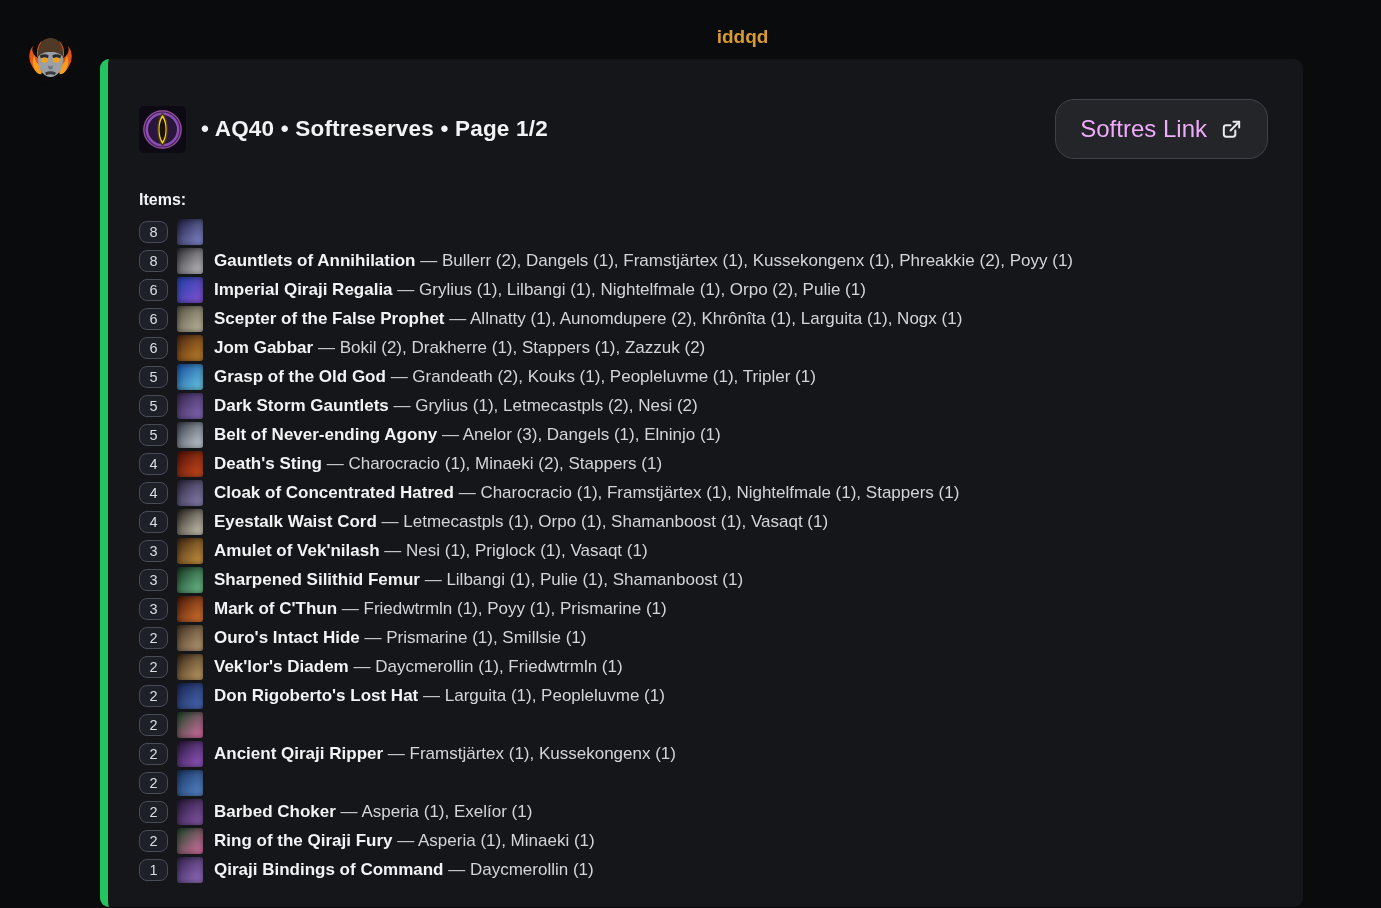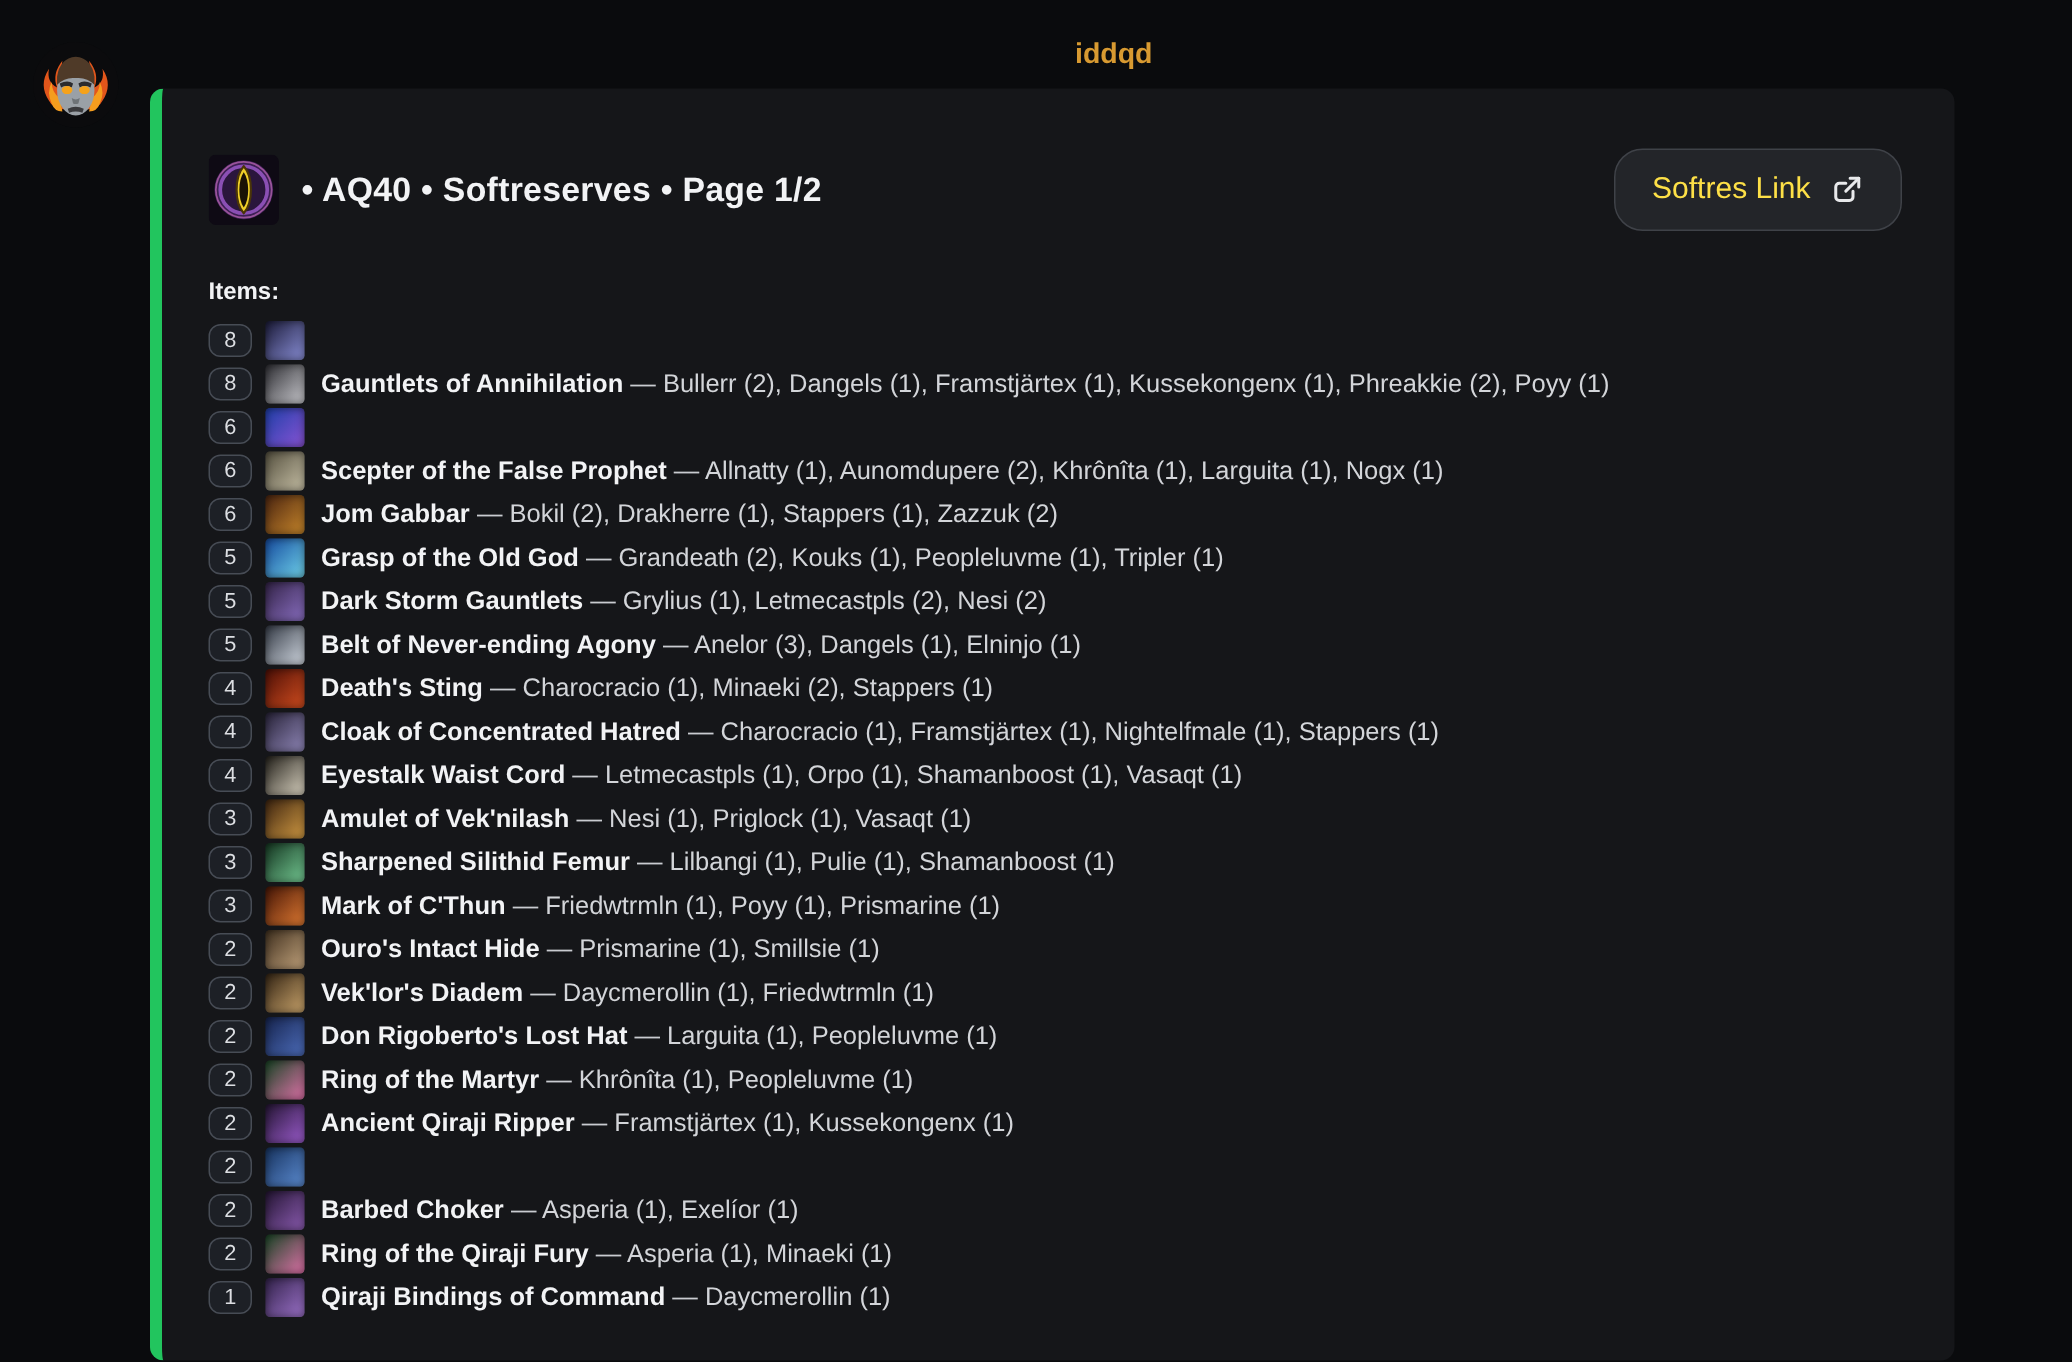--- a/index.html
+++ b/index.html
@@ -36,21 +36,21 @@
   .title-icon{width:47px;height:47px;border-radius:5px;overflow:hidden;flex:0 0 auto;}
   .embed-title{
     margin-left:15px;font-size:22.5px;font-weight:700;color:#f2f3f5;letter-spacing:.2px;
   }
   .spacer{flex:1;}
   .softres-btn{
     display:flex;align-items:center;gap:13px;
     background:#232529;border:1px solid #3f4248;border-radius:19px;
     padding:15px 24px;cursor:pointer;margin-right:9px;
   }
-  .softres-btn .btn-label{font-size:20px;font-weight:500;color:#fde047;}
+  .softres-btn .btn-label{font-size:24px;font-weight:500;color:#f0abfc;}
   .items-heading{
     margin-top:32px;margin-bottom:8px;
     font-size:16px;font-weight:700;color:#f2f3f5;
   }
   .items-list{}
   .item-row{display:flex;align-items:center;height:29px;white-space:nowrap;}
   .count-badge{
     flex:0 0 auto;width:29px;height:22px;box-sizing:border-box;
     display:inline-flex;align-items:center;justify-content:center;
     background:#1d2026;border:1px solid #474c55;border-radius:8px;
@@ -150,20 +150,21 @@
 
   <div class="item-row">
     <span class="count-badge">8</span>
     <span class="item-icon" style="background: linear-gradient(135deg, rgb(46, 46, 51), rgb(201, 201, 206));"></span>
     <span class="item-text"><span class="item-name">Gauntlets of Annihilation</span><span class="item-sep"> — </span><span class="item-players">Bullerr (2), Dangels (1), Framstjärtex (1), Kussekongenx (1), Phreakkie (2), Poyy (1)</span></span>
   </div>
 
   <div class="item-row">
     <span class="count-badge">6</span>
     <span class="item-icon" style="background: linear-gradient(135deg, rgb(30, 63, 168), rgb(138, 84, 214));"></span>
+    <span class="item-text"><span class="item-name">Imperial Qiraji Regalia</span><span class="item-sep"> — </span><span class="item-players">Grylius (1), Lilbangi (1), Nightelfmale (1), Orpo (2), Pulie (1)</span></span>
   </div>
 
   <div class="item-row">
     <span class="count-badge">6</span>
     <span class="item-icon" style="background: linear-gradient(135deg, rgb(85, 80, 63), rgb(199, 192, 166));"></span>
     <span class="item-text"><span class="item-name">Scepter of the False Prophet</span><span class="item-sep"> — </span><span class="item-players">Allnatty (1), Aunomdupere (2), Khrônîta (1), Larguita (1), Nogx (1)</span></span>
   </div>
 
   <div class="item-row">
     <span class="count-badge">6</span>
@@ -239,21 +240,20 @@
 
   <div class="item-row">
     <span class="count-badge">2</span>
     <span class="item-icon" style="background: linear-gradient(135deg, rgb(22, 36, 78), rgb(77, 109, 187));"></span>
     <span class="item-text"><span class="item-name">Don Rigoberto's Lost Hat</span><span class="item-sep"> — </span><span class="item-players">Larguita (1), Peopleluvme (1)</span></span>
   </div>
 
   <div class="item-row">
     <span class="count-badge">2</span>
     <span class="item-icon" style="background: linear-gradient(135deg, rgb(23, 68, 36), rgb(226, 115, 171));"></span>
-    <span class="item-text"><span class="item-name">Ring of the Martyr</span><span class="item-sep"> — </span><span class="item-players">Khrônîta (1), Peopleluvme (1)</span></span>
   </div>
 
   <div class="item-row">
     <span class="count-badge">2</span>
     <span class="item-icon" style="background: linear-gradient(135deg, rgb(36, 21, 51), rgb(156, 92, 206));"></span>
     <span class="item-text"><span class="item-name">Ancient Qiraji Ripper</span><span class="item-sep"> — </span><span class="item-players">Framstjärtex (1), Kussekongenx (1)</span></span>
   </div>
 
   <div class="item-row">
     <span class="count-badge">2</span>

